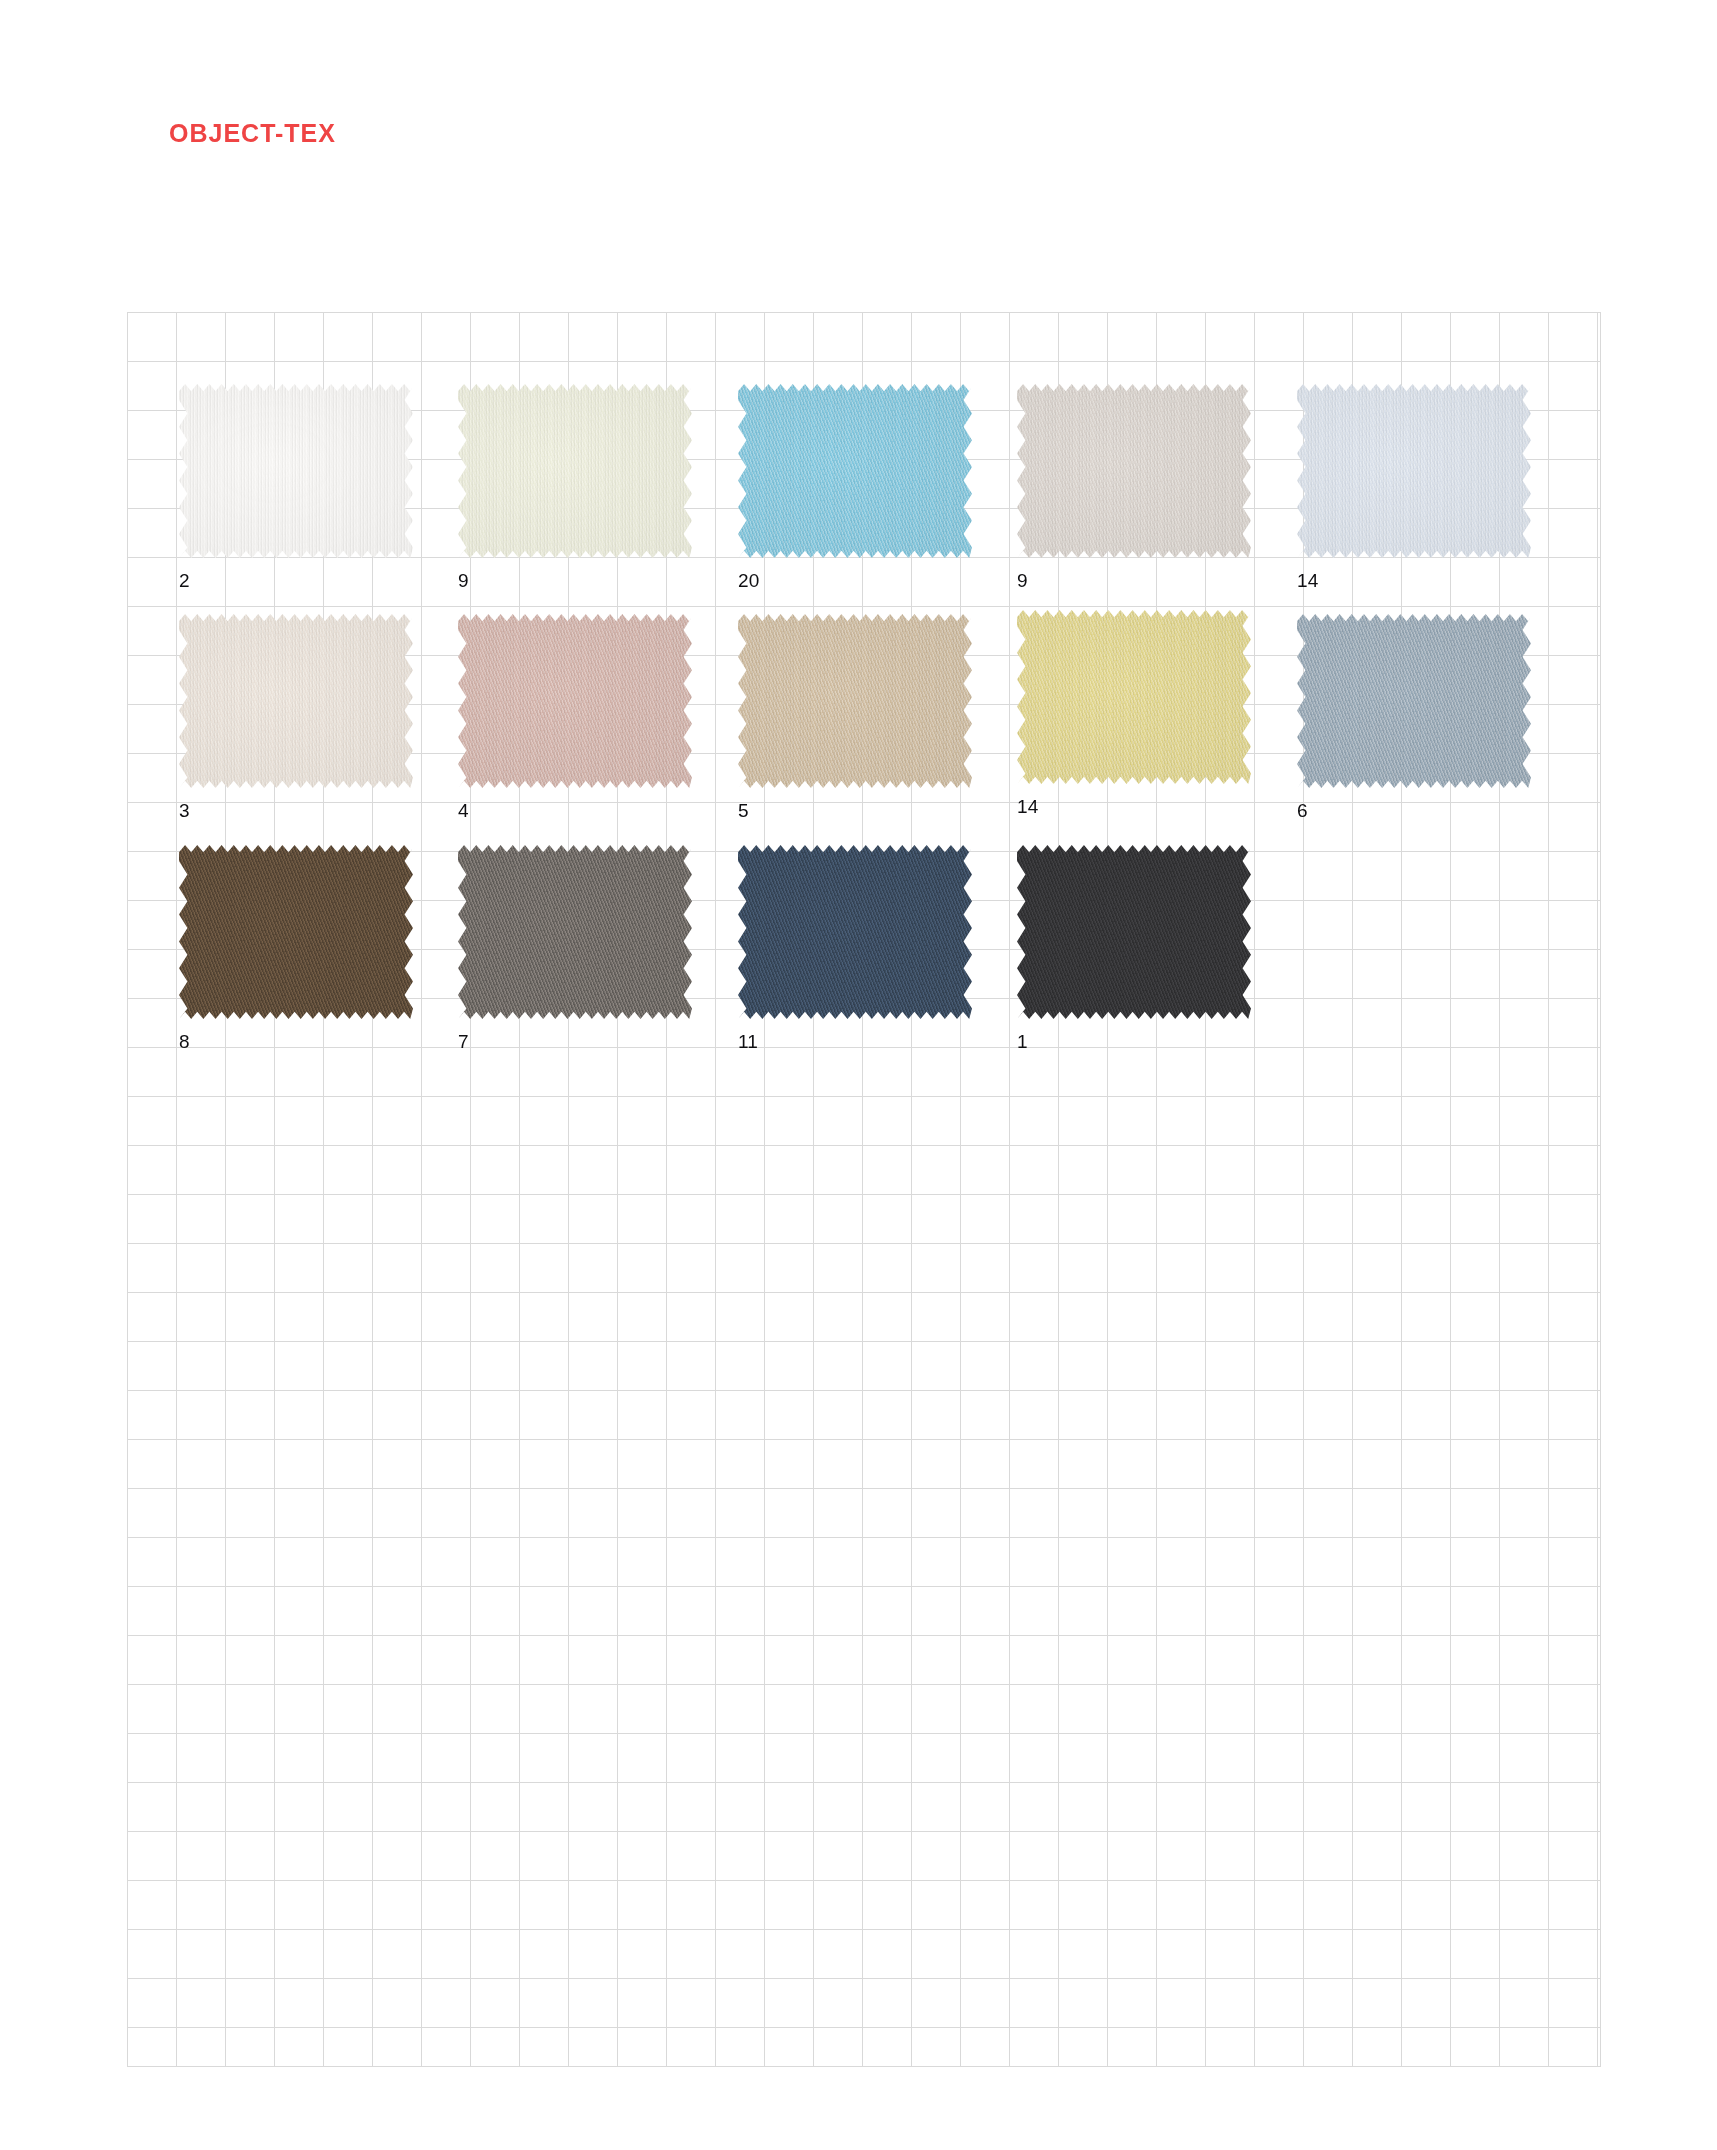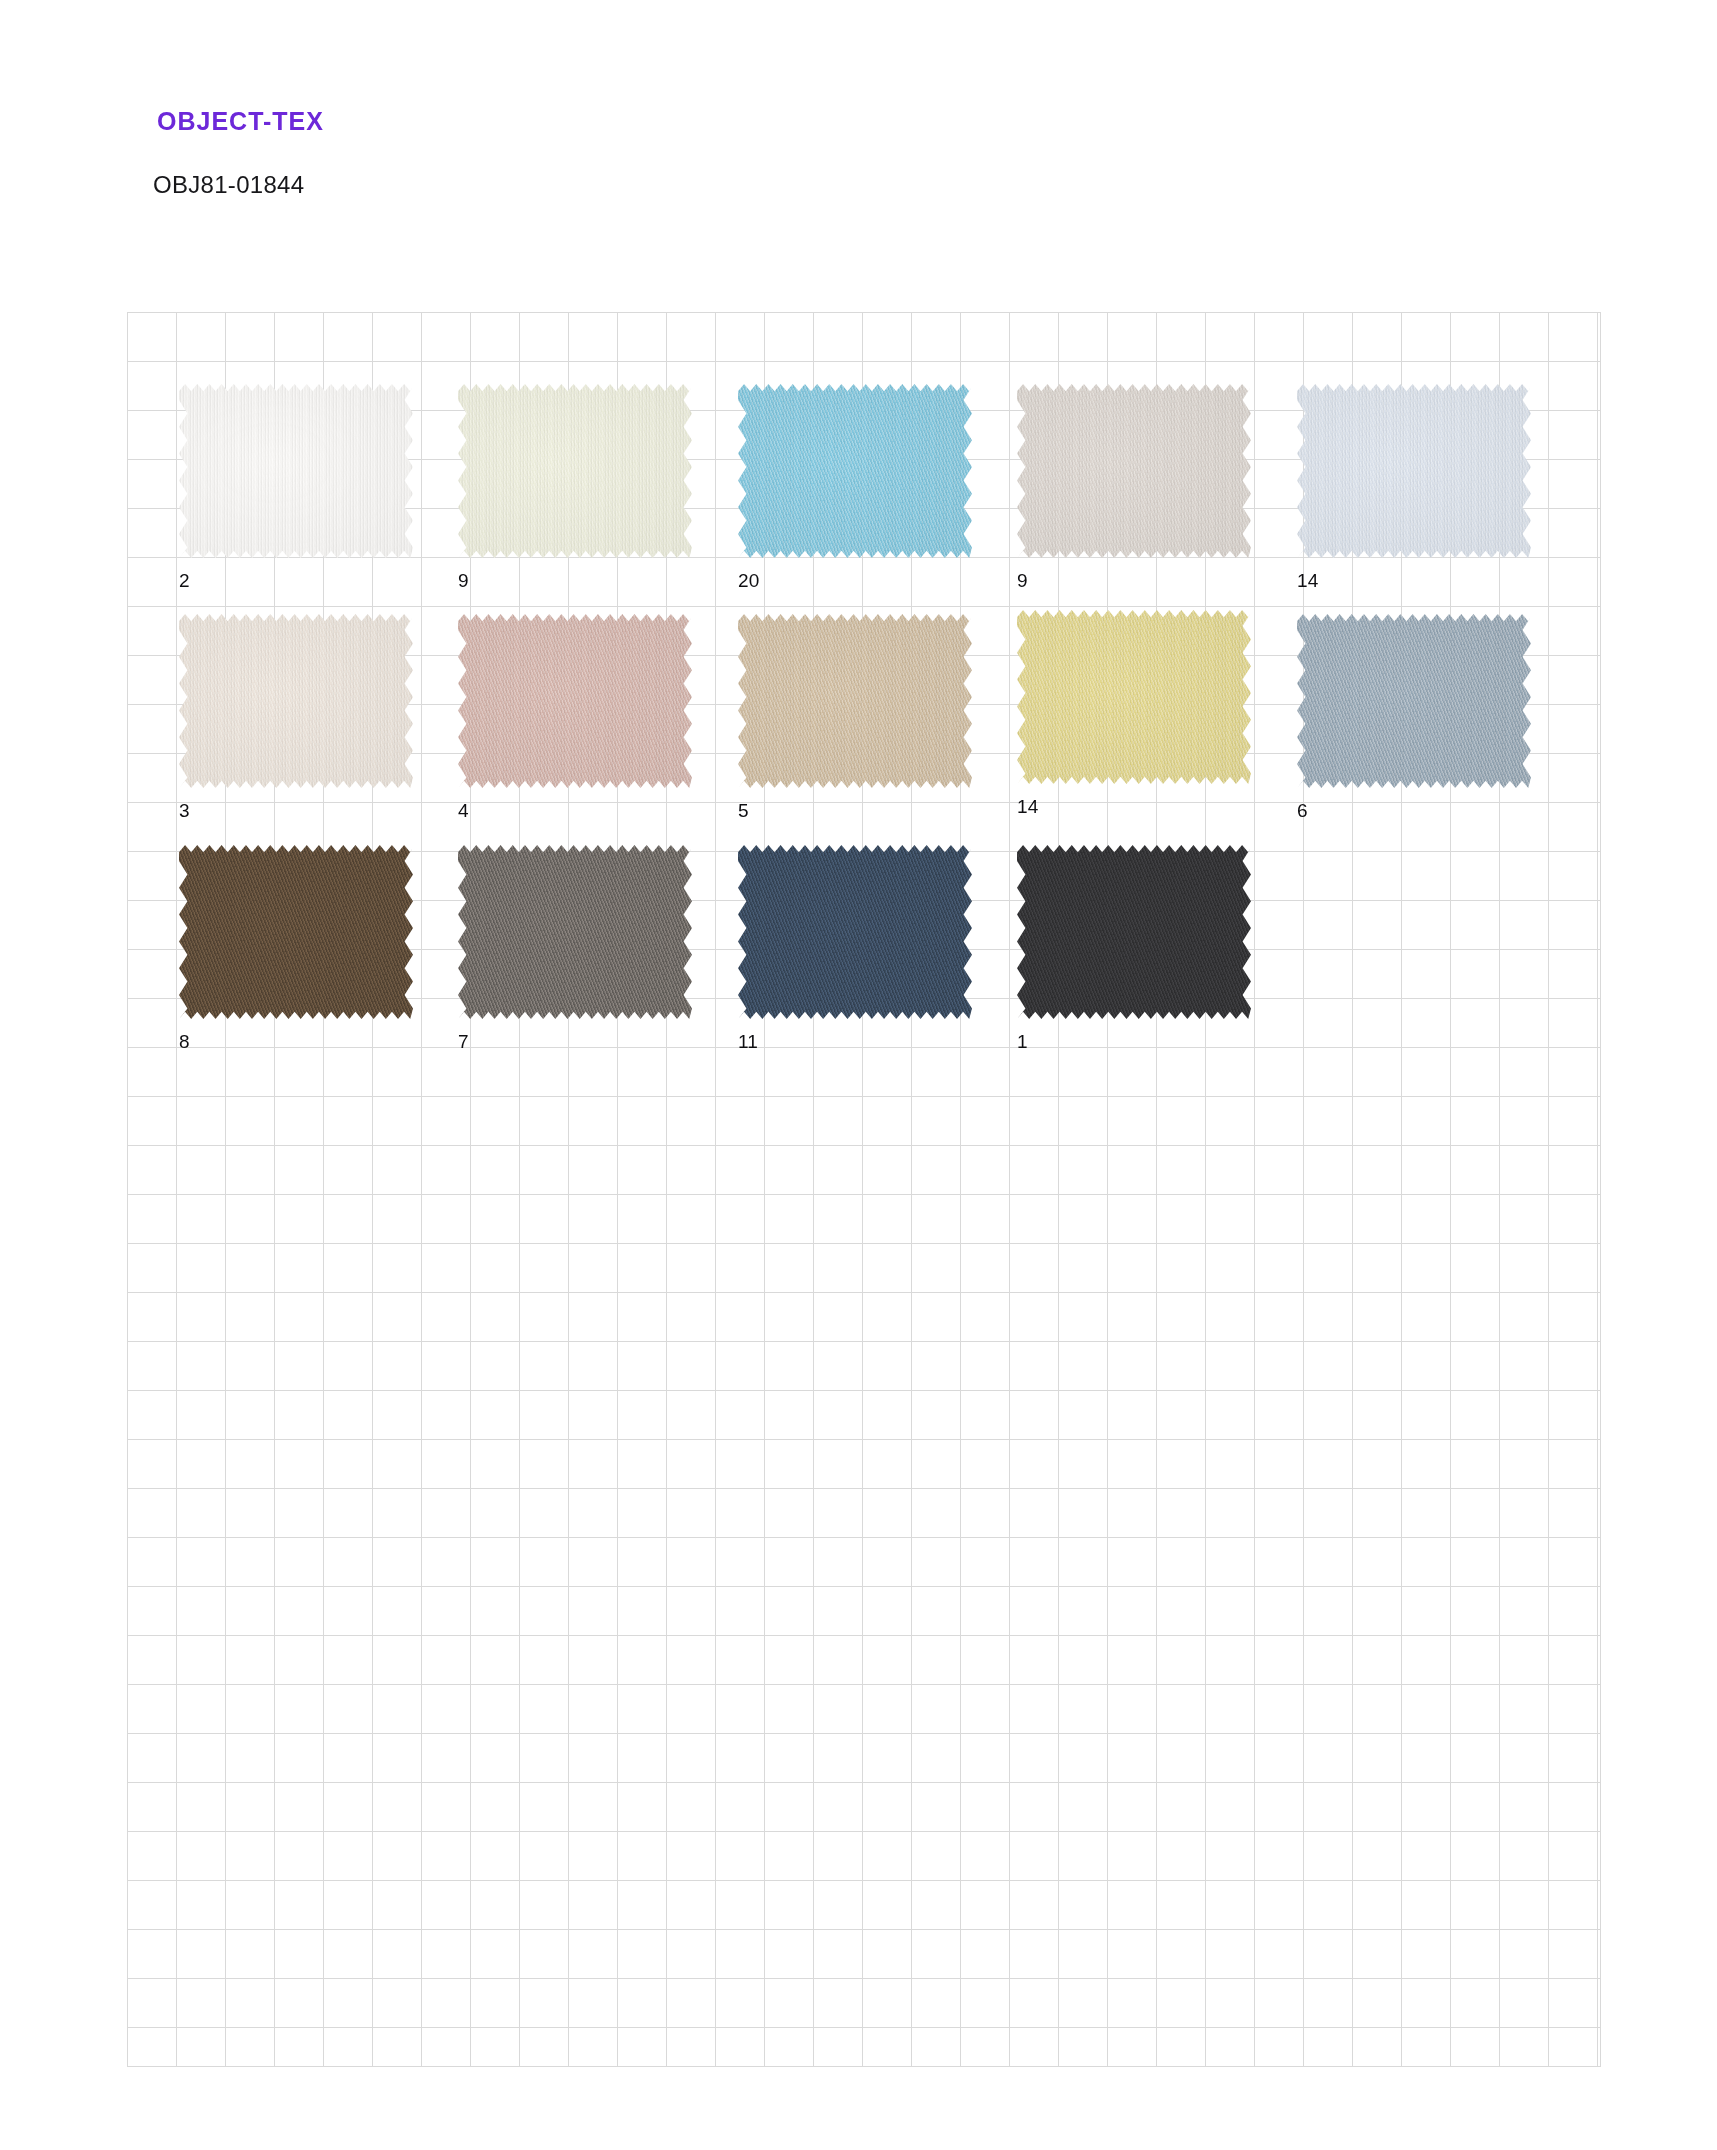--- a/index.html
+++ b/index.html
@@ -20,23 +20,23 @@
   #header {
     position: absolute;
     left: 153px;
     top: 104px;
     width: 1040px;
   }
   #brand-title {
     font-size: 25px;
     font-weight: 700;
     letter-spacing: 1px;
-    color: #6d28d9;
+    color: #ef4444;
     line-height: 1.1;
-    margin: 4px;
+    margin: 16px;
   }
   #catalog-code {
     font-size: 24px;
     font-weight: 400;
     letter-spacing: 0.3px;
     color: #17171a;
     line-height: 1.1;
     margin: 36px 0 0 0;
   }
 
@@ -161,21 +161,20 @@
     letter-spacing: 0.1px;
     line-height: 1;
     white-space: nowrap;
   }
 </style>
 </head>
 <body>
 
 <div id="header">
   <div id="brand-title">OBJECT-TEX</div>
-  <div id="catalog-code">OBJ81-01844</div>
 </div>
 
 <div id="grid-sheet"></div>
 
 <div id="swatch-field">
     <div class="swatch-cell" style="left: 179px; top: 384px;">
       <div class="swatch-chip">
         <div class="chip-body" style="background: rgb(251, 250, 248);"></div>
       </div>
       <div class="swatch-label">2</div>

